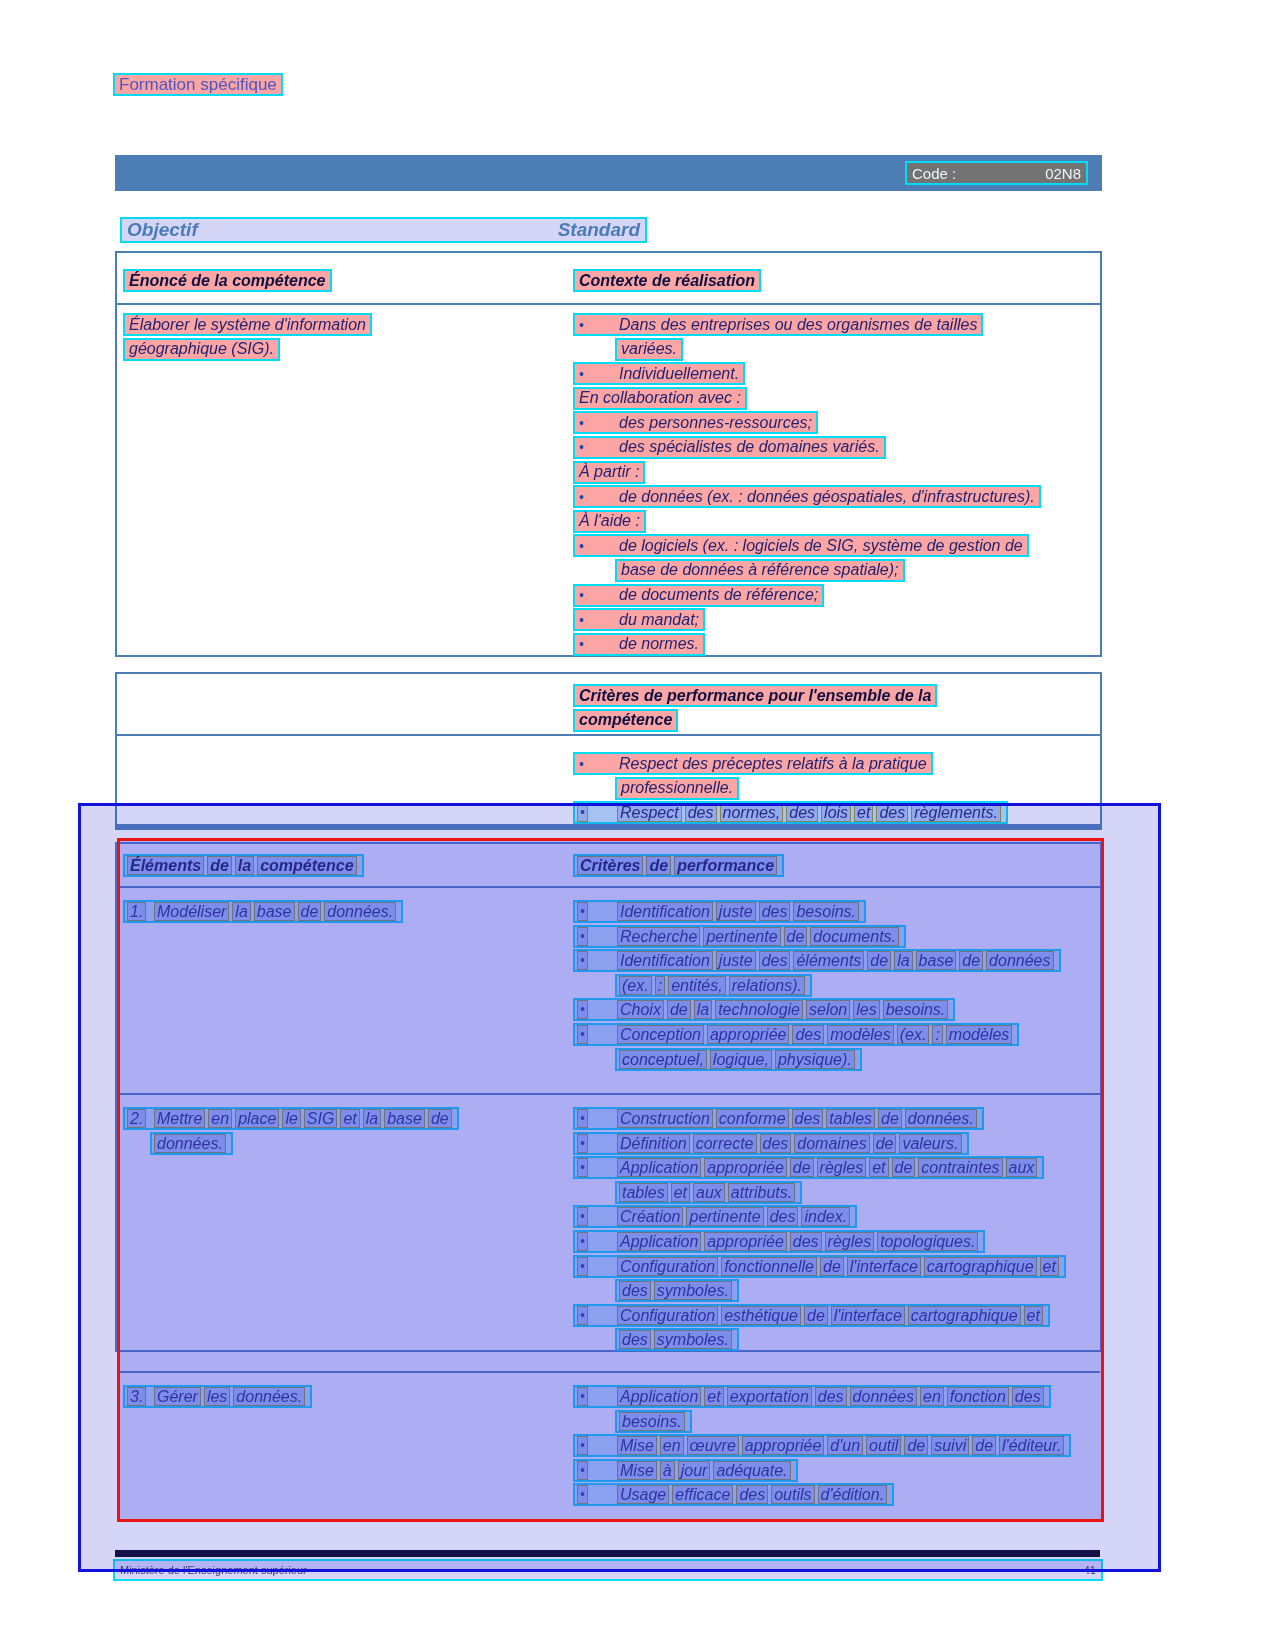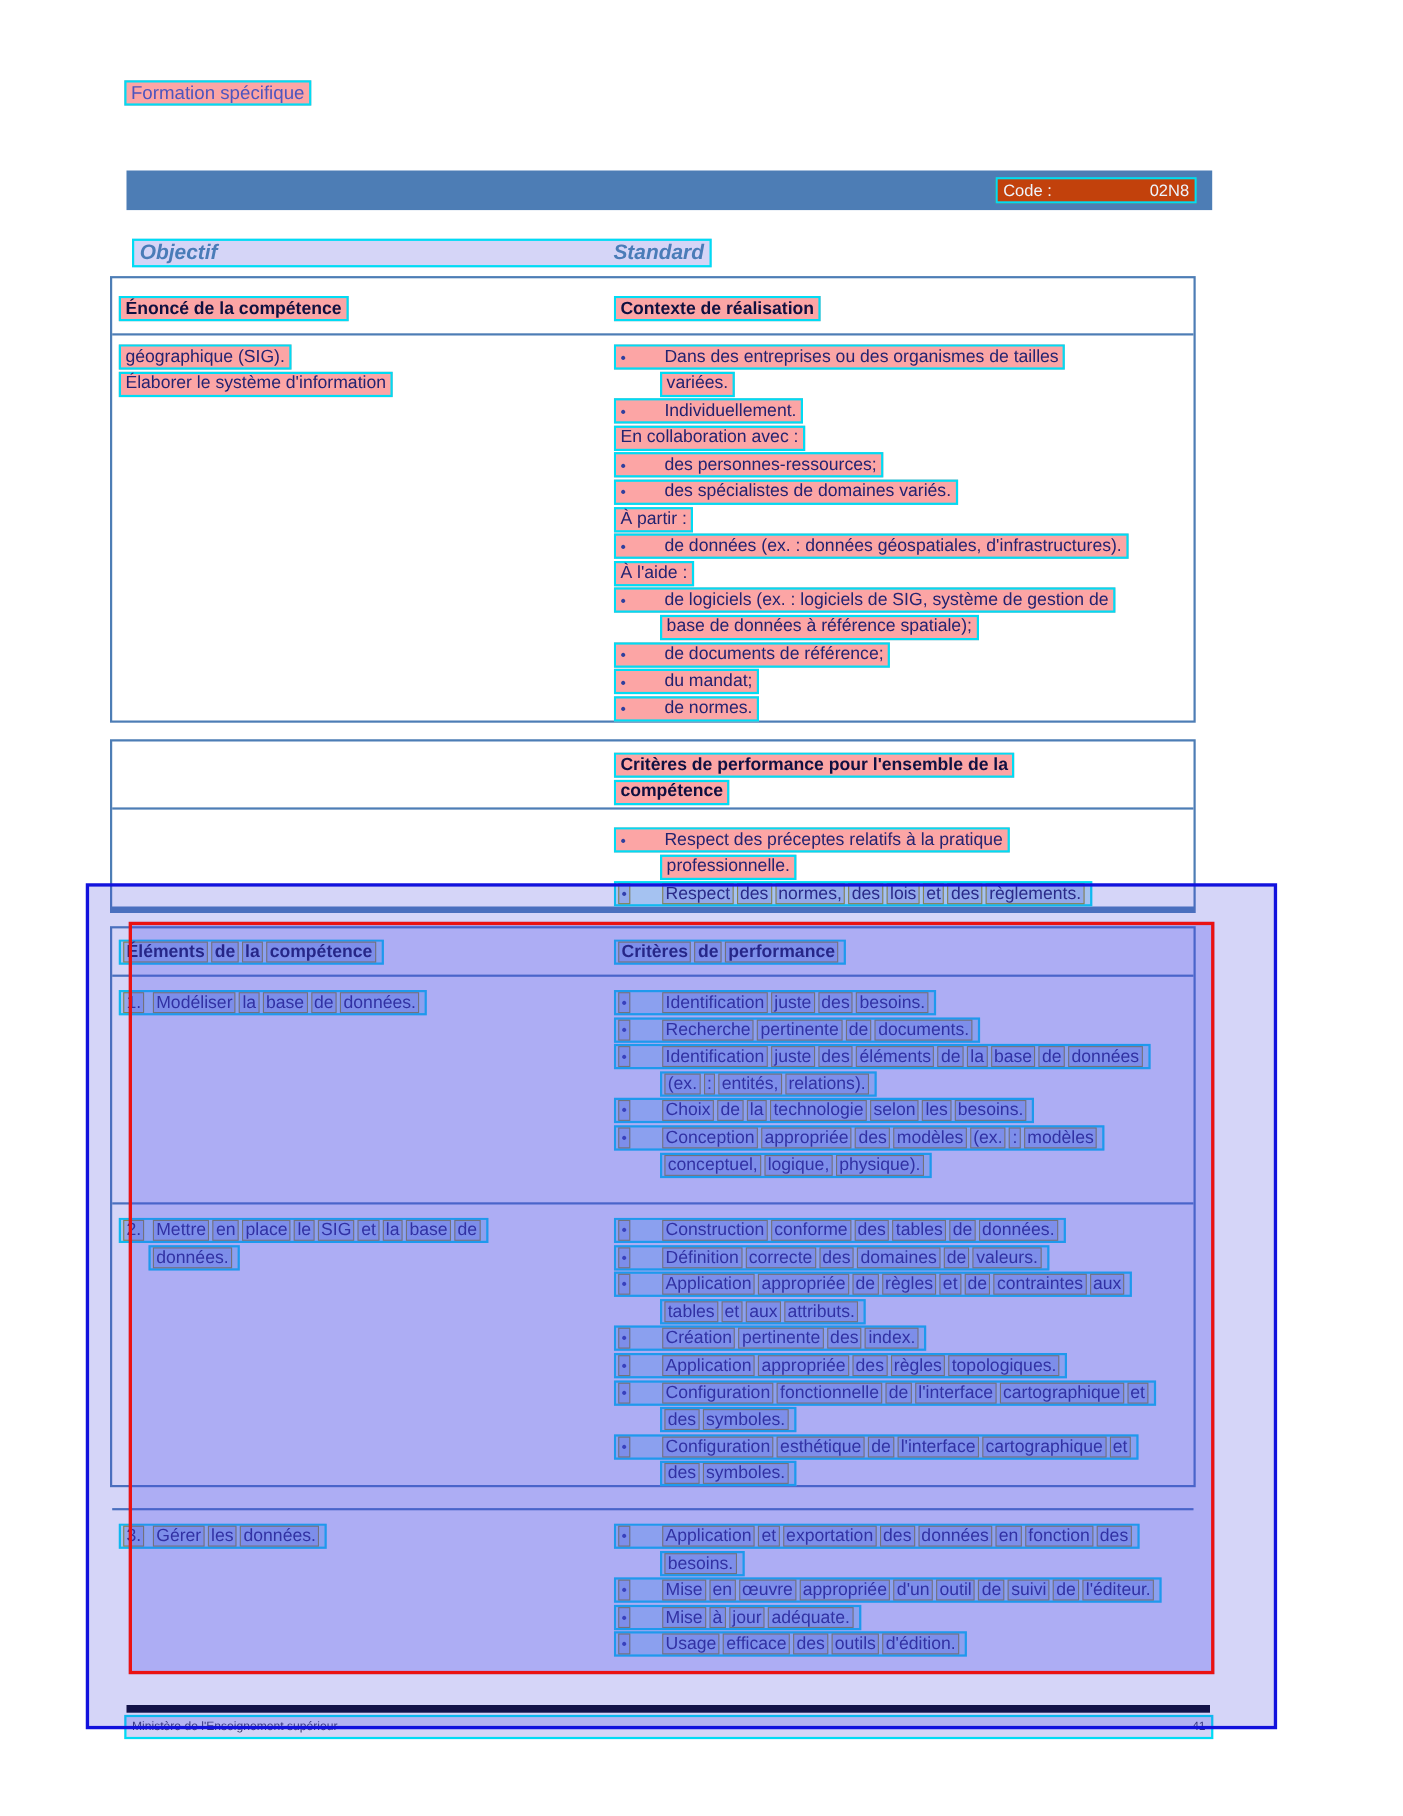--- a/index.html
+++ b/index.html
@@ -19,30 +19,30 @@
   .num{display:inline-block;width:27px;}
   .word{display:inline-block;border:1px solid #97972c;background:rgba(86,86,215,0.22);
         padding:0 2px;margin-right:3px;line-height:17px;}
 
   
   .formation{position:absolute;left:113px;top:73px;}
   .formation .chip{font-size:17px;color:#4d55be;}
   .bluebar{position:absolute;left:115px;top:155px;width:987px;height:36px;background:#4d7db5;}
   .code-chip{position:absolute;left:790px;top:6px;width:183px;height:24px;
              display:flex;align-items:center;justify-content:space-between;
-             padding:0 5px;background:#c2410c;border:2px solid #00dcf4;box-sizing:border-box;
+             padding:0 5px;background:#737373;border:2px solid #00dcf4;box-sizing:border-box;
              color:#eef4fc;font-size:15px;gap:20px;}
   .obj-chip{position:absolute;left:120px;top:217px;width:527px;height:26px;
             display:flex;align-items:center;justify-content:space-between;padding:0 5px;
             background:#d5d5f7;border:2px solid #00dcf4;box-sizing:border-box;text-align:right;}
   .obj{font-style:italic;font-weight:bold;font-size:19px;color:#4a7cb8;}
 
   
-  .tbl{position:absolute;left:100px;width:987px;border:2px solid #4d7db5;
-       box-sizing:border-box;background:#ffffff;}
+  .tbl{position:absolute;left:115px;width:987px;border:2px solid #4d7db5;
+       box-sizing:border-box;background:#ffffff;font-style:italic;}
   .grid{display:grid;grid-template-columns:456px 1fr;}
   .c1{padding-left:6px;overflow:hidden;}
   .c2{overflow:hidden;}
   .divider{height:2px;background:#4d7db5;}
 
   .t1{top:251px;height:406px;}
   .t1 .thead{padding-top:16px;height:34px;}
   .t1 .tbody{padding-top:8px;}
 
   .t2{top:672px;height:158px;border-bottom-width:6px;}
@@ -107,22 +107,22 @@
           <div class="line">
         <span class="chip hd">
               <span>Contexte de réalisation</span>
             </span>
       </div>
         </div>
     </div>
     <div class="divider"></div>
     <div class="grid tbody">
       <div class="c1">
+          <div class="line"><span class="chip">Élaborer le système d'information</span></div>
           <div class="line"><span class="chip">géographique (SIG).</span></div>
-          <div class="line"><span class="chip">Élaborer le système d'information</span></div>
         </div>
       <div class="c2">
           <div class="line"><span class="chip"><span class="bullet">•</span>Dans des entreprises ou des organismes de tailles</span></div>
           <div class="line"><span class="chip cont">variées.</span></div>
           <div class="line"><span class="chip"><span class="bullet">•</span>Individuellement.</span></div>
           <div class="line"><span class="chip">En collaboration avec :</span></div>
           <div class="line"><span class="chip"><span class="bullet">•</span>des personnes-ressources;</span></div>
           <div class="line"><span class="chip"><span class="bullet">•</span>des spécialistes de domaines variés.</span></div>
           <div class="line"><span class="chip">À partir :</span></div>
           <div class="line"><span class="chip"><span class="bullet">•</span>de données (ex. : données géospatiales, d'infrastructures).</span></div>

